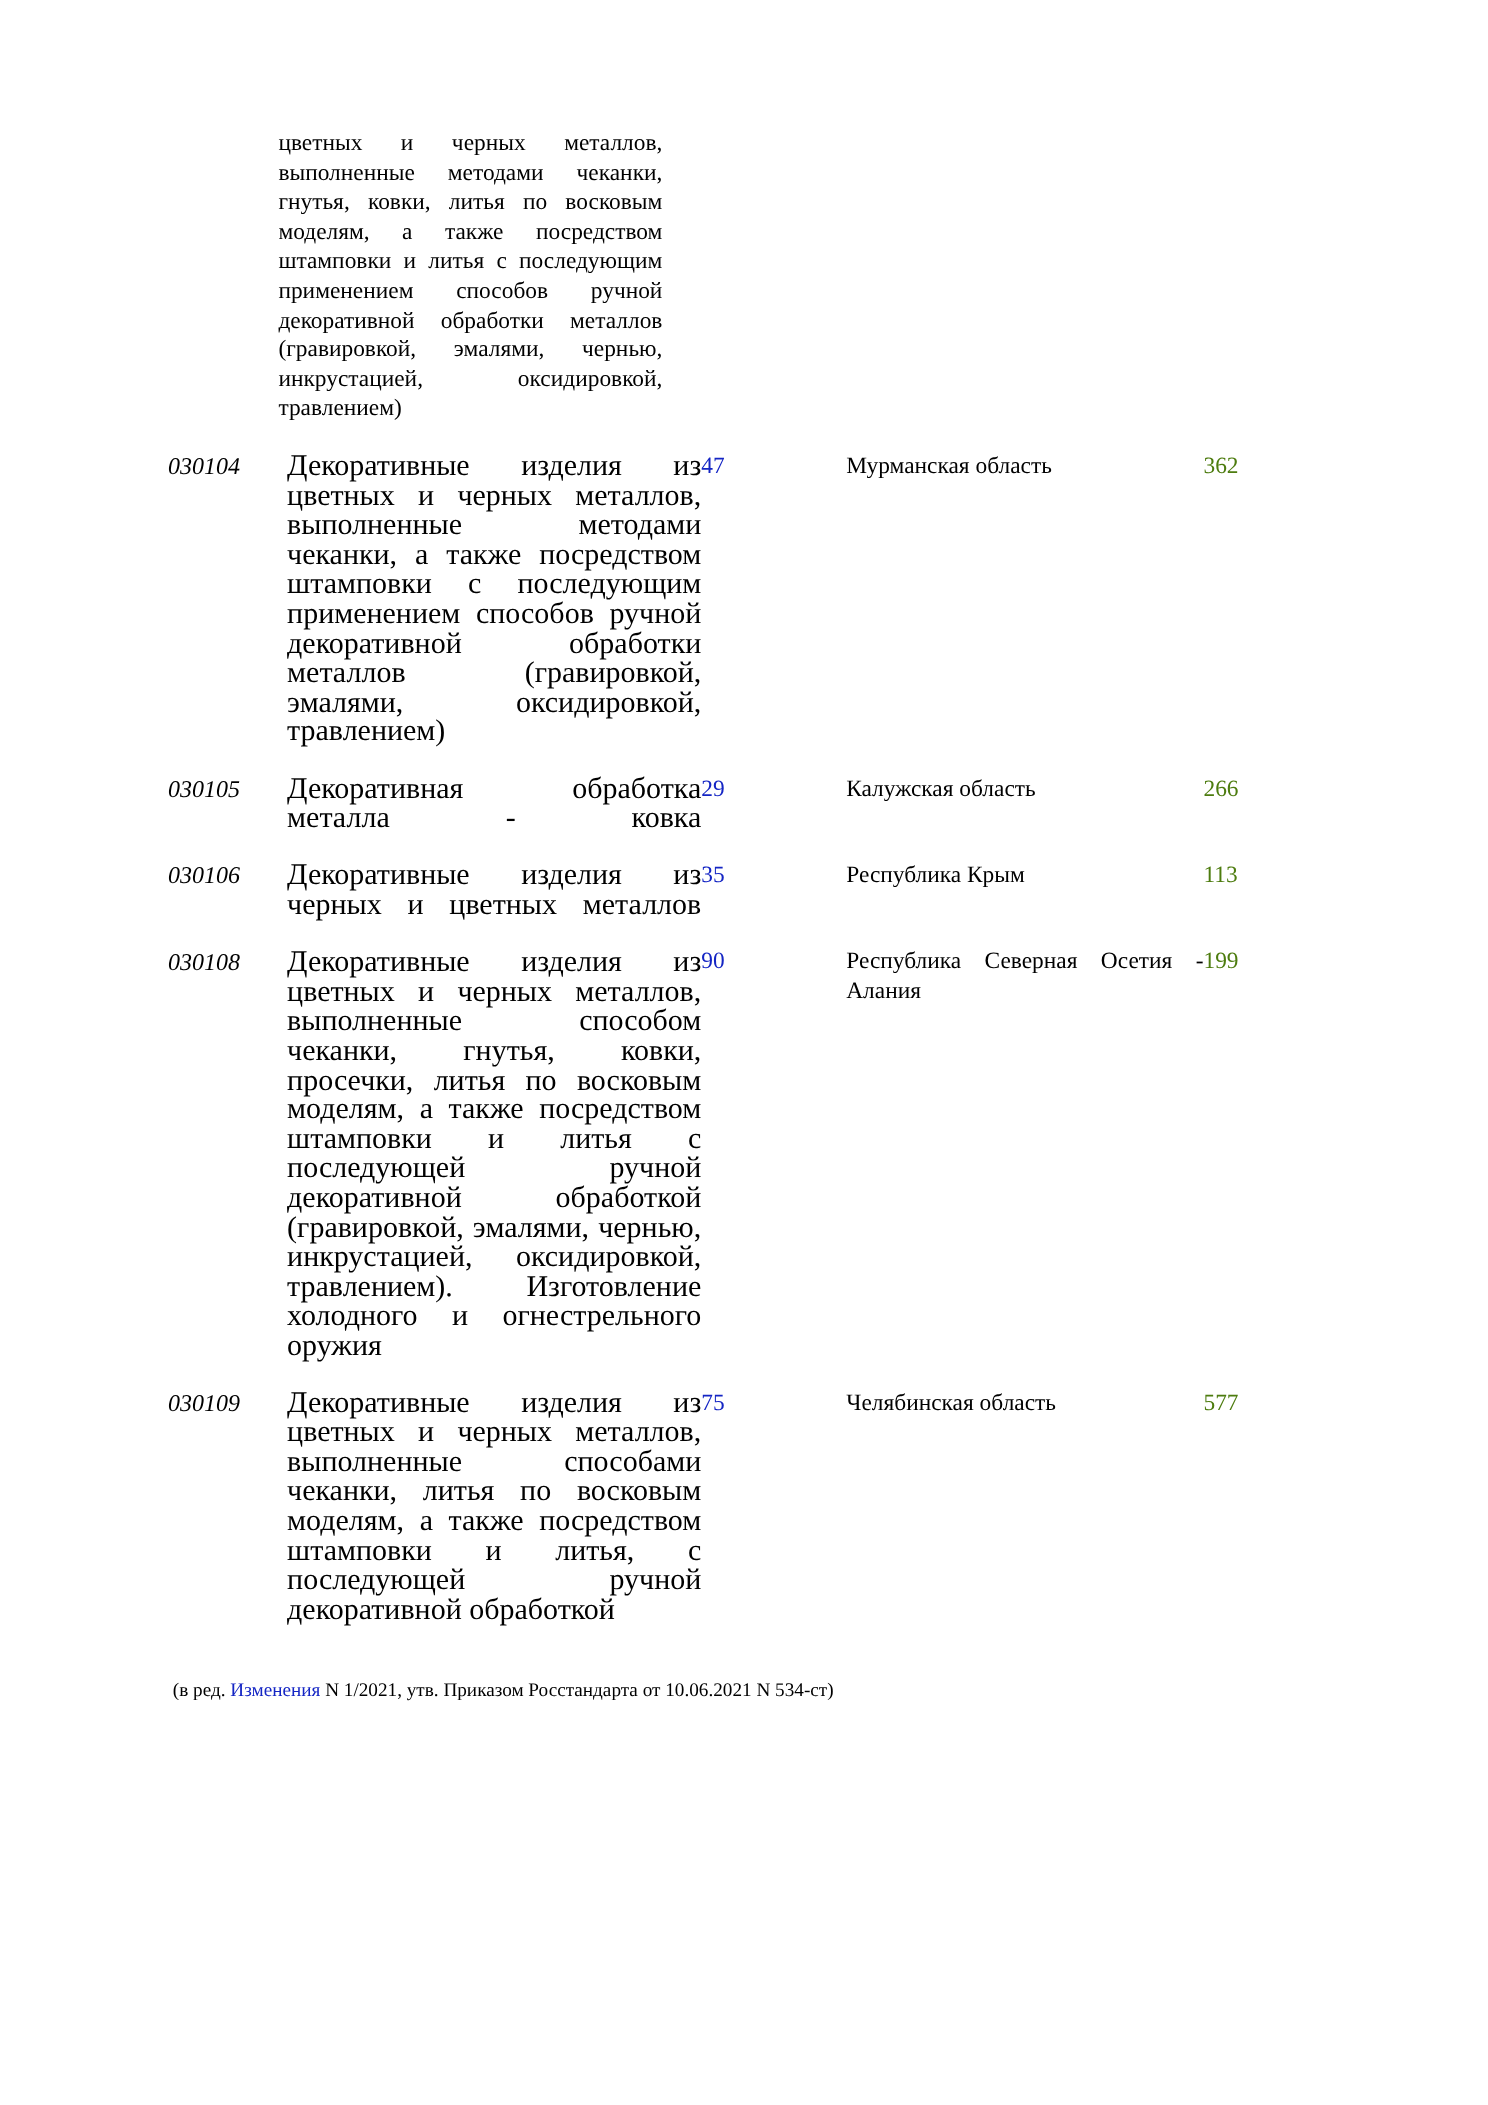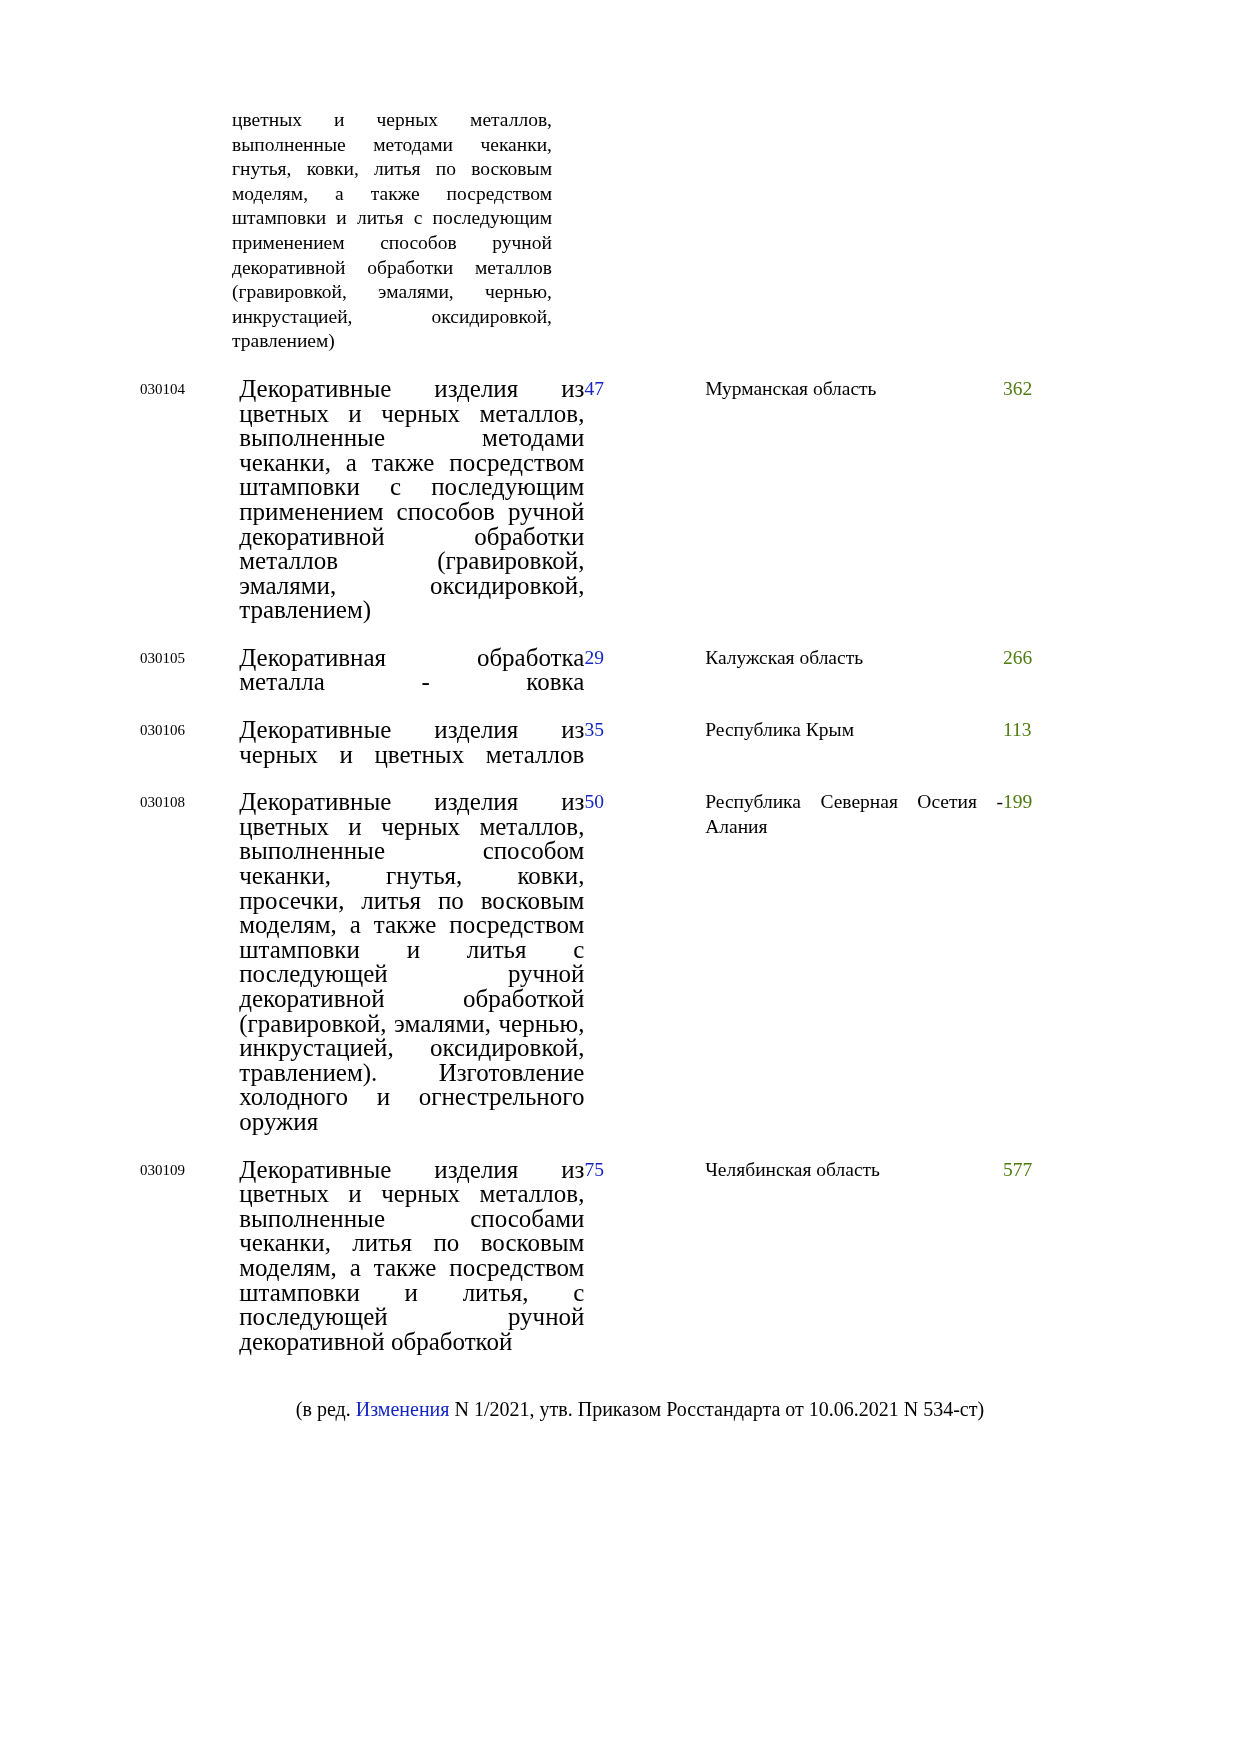--- a/index.html
+++ b/index.html
@@ -38,25 +38,26 @@
   }
 
   
   .col-code   { width: 92px; }
   .col-desc   { width: 320px; }
   .col-num1   { width: 112px; }
   .col-region { width: 276px; }
   .col-num2   { width: 90px; }
 
   .cell-code {
-    font-size: 15px;
+    font-size: 20px;
     line-height: 24.6px;
     text-align: left;
     padding-right: 8px;
     white-space: nowrap;
+    font-style: italic;
   }
 
   .cell-desc {
     font-size: 25px;
     line-height: 24.6px;
     text-align: justify;
     text-align-last: justify;
     hyphens: none;
     padding-right: 12px;
   }
@@ -103,26 +104,26 @@
     line-height: 24.6px;
     text-align: justify;
     text-align-last: left;
   }
 
   .row-gap td { padding-top: 23px; }
 
   
   .footer-note {
     position: absolute;
-    left: 160px;
+    left: 144px;
     top: 1396px;
     width: 960px;
-    font-size: 20px;
+    font-size: 16px;
     line-height: 26px;
-    text-align: center;
+    text-align: left;
   }
   .link {
     color: #1425c4;
   }
 </style>
 </head>
 <body>
 
 <div class="page">
 
@@ -152,21 +153,21 @@
         <td class="cell-desc col-desc">Декоративные изделия из черных и цветных металлов</td>
         <td class="cell-num col-num1">35</td>
         <td class="cell-region single col-region">Республика Крым</td>
         <td class="cell-num2 col-num2">113</td>
       </tr>
 
 
       <tr class="row-gap">
         <td class="cell-code col-code">030108</td>
         <td class="cell-desc last-left col-desc">Декоративные изделия из цветных и черных металлов, выполненные способом чеканки, гнутья, ковки, просечки, литья по восковым моделям, а также посредством штамповки и литья с последующей ручной декоративной обработкой (гравировкой, эмалями, чернью, инкрустацией, оксидировкой, травлением). Изготовление холодного и огнестрельного оружия</td>
-        <td class="cell-num col-num1">50</td>
+        <td class="cell-num col-num1">90</td>
         <td class="cell-region col-region">Республика Северная Осетия - Алания</td>
         <td class="cell-num2 col-num2">199</td>
       </tr>
 
       <tr class="row-gap">
         <td class="cell-code col-code">030109</td>
         <td class="cell-desc last-left col-desc">Декоративные изделия из цветных и черных металлов, выполненные способами чеканки, литья по восковым моделям, а также посредством штамповки и литья, с последующей ручной декоративной обработкой</td>
         <td class="cell-num col-num1">75</td>
         <td class="cell-region single col-region">Челябинская область</td>
         <td class="cell-num2 col-num2">577</td>

